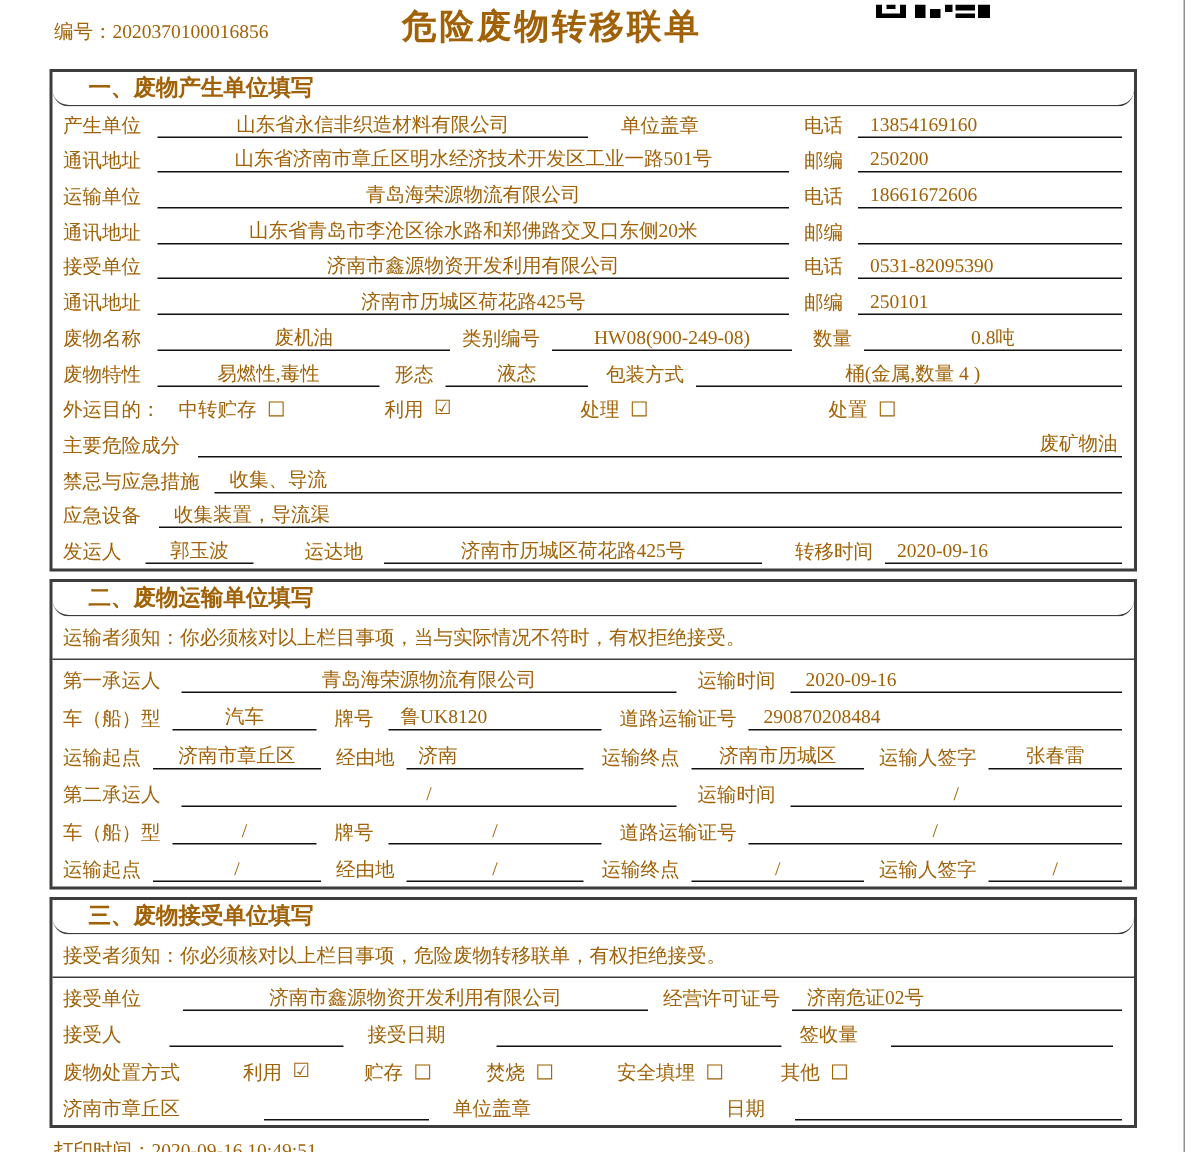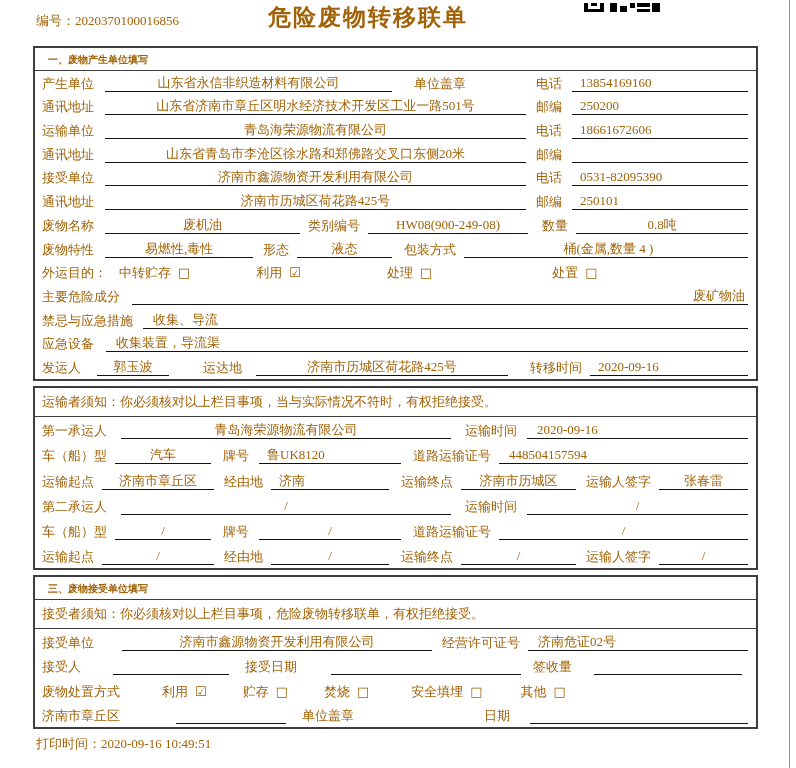--- a/index.html
+++ b/index.html
@@ -14,22 +14,22 @@
   
   .header { position:relative; height:46px; }
   .serial { position:absolute; left:36px; top:12px; white-space:nowrap; }
   .doc-title { position:absolute; left:0; right:60px; top:2px; text-align:center;
                font-size:23px; font-weight:bold; letter-spacing:2px; }
   .qr-frag { position:absolute; left:584px; top:0; }
 
   
   .box { border:2px solid #3d3d3d; margin-left:33px; width:725px; background:#fff; }
   .box.gap { margin-top:5px; }
-  .sec-title { font-weight:bold; font-size:10px; padding:3px 6px 2px 13px;
-               border-bottom:1px solid #3d3d3d; line-height:17px; }
+  .sec-title { font-weight:bold; font-size:15px; padding:3px 6px 2px 24px;
+               border-bottom:1px solid #3d3d3d; line-height:17px;border-radius:11px; }
   .notice { padding:5px 6px 6px 7px; border-bottom:1px solid #3d3d3d; line-height:17px; }
 
   .r { display:flex; align-items:flex-end; padding:0 8px 3px 7px; }
   .s1 .r { height:23.7px; }
   .s2 .r { height:25.2px; }
   .s3 .r { height:24.5px; }
   .l { white-space:nowrap; line-height:16px; flex:none; }
   .v { border-bottom:1px solid #111; text-align:center; white-space:nowrap;
        line-height:16px; min-height:16px; padding:0 3px; flex:none; overflow:hidden; }
   .v.fill { flex:1 1 auto; }
@@ -182,36 +182,37 @@
       <span class="l">发运人</span>
       <span class="v" style="width:72px;margin-left:16px">郭玉波</span>
       <span class="l" style="margin-left:34px">运达地</span>
       <span class="v" style="width:252px;margin-left:14px">济南市历城区荷花路425号</span>
       <span class="l" style="margin-left:22px">转移时间</span>
       <span class="v fill" style="margin-left:8px;text-align:left;padding-left:8px">2020-09-16</span>
     </div>
   </div>
 
   <div class="box s2 gap">
+    <div class="sec-title">二、废物运输单位填写</div>
     <div class="notice">运输者须知：你必须核对以上栏目事项，当与实际情况不符时，有权拒绝接受。</div>
 
     <div class="r">
       <span class="l">第一承运人</span>
       <span class="v" style="width:330px;margin-left:14px">青岛海荣源物流有限公司</span>
       <span class="l" style="margin-left:14px">运输时间</span>
       <span class="v fill" style="margin-left:10px;text-align:left;padding-left:10px">2020-09-16</span>
     </div>
 
     <div class="r">
       <span class="l">车（船）型</span>
       <span class="v" style="width:96px;margin-left:8px">汽车</span>
       <span class="l" style="margin-left:12px">牌号</span>
       <span class="v" style="width:142px;margin-left:10px;text-align:left;padding-left:8px">鲁UK8120</span>
       <span class="l" style="margin-left:12px">道路运输证号</span>
-      <span class="v fill" style="margin-left:8px;text-align:left;padding-left:10px">448504157594</span>
+      <span class="v fill" style="margin-left:8px;text-align:left;padding-left:10px">290870208484</span>
     </div>
 
     <div class="r">
       <span class="l">运输起点</span>
       <span class="v" style="width:112px;margin-left:8px">济南市章丘区</span>
       <span class="l" style="margin-left:10px">经由地</span>
       <span class="v" style="width:118px;margin-left:8px;text-align:left;padding-left:8px">济南</span>
       <span class="l" style="margin-left:12px">运输终点</span>
       <span class="v" style="width:115px;margin-left:8px">济南市历城区</span>
       <span class="l" style="margin-left:10px">运输人签字</span>

